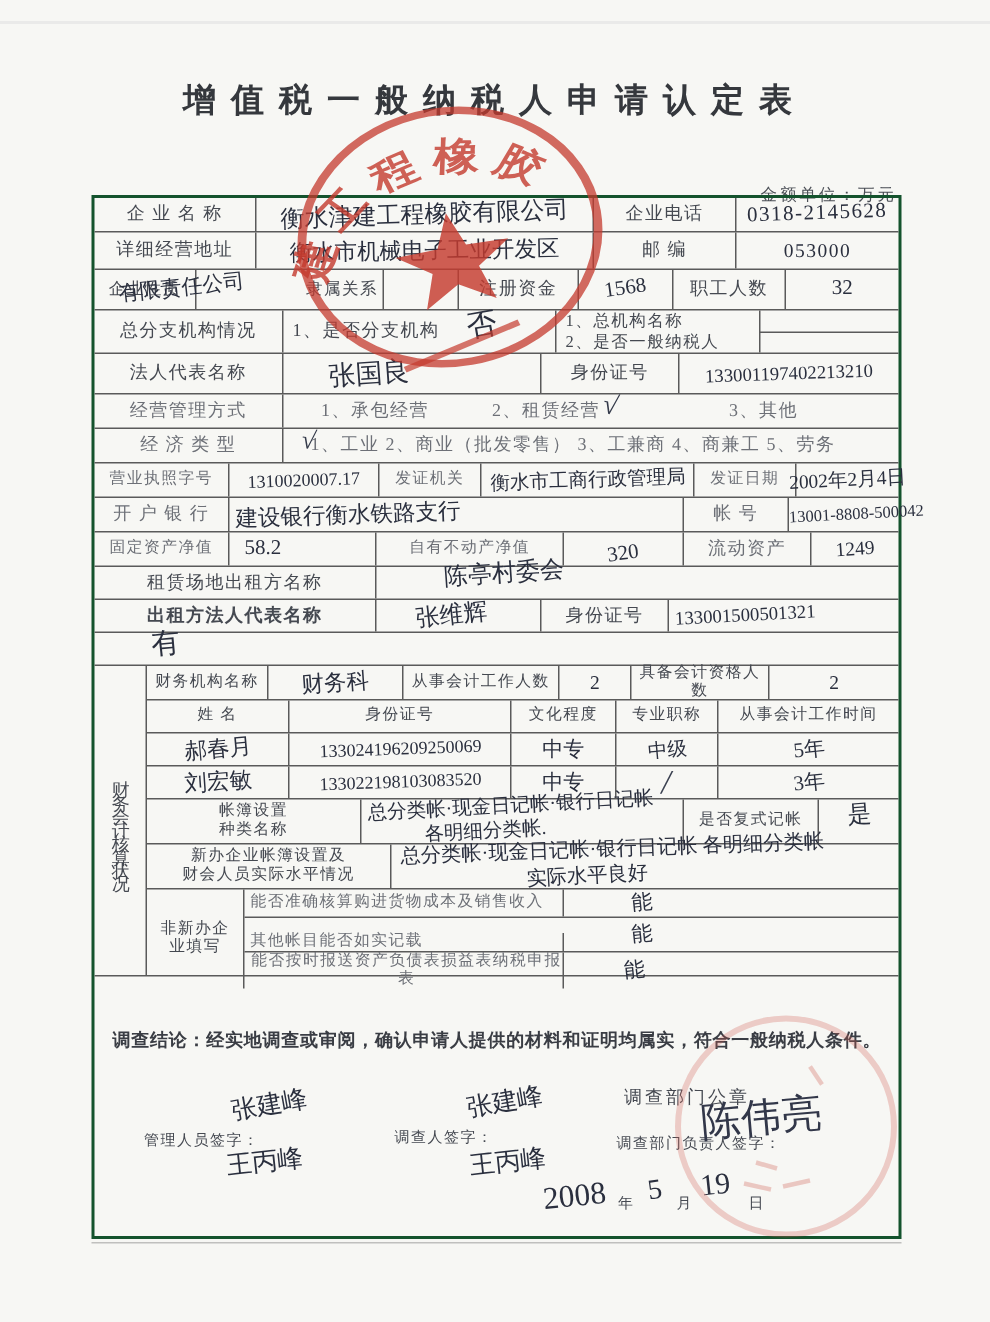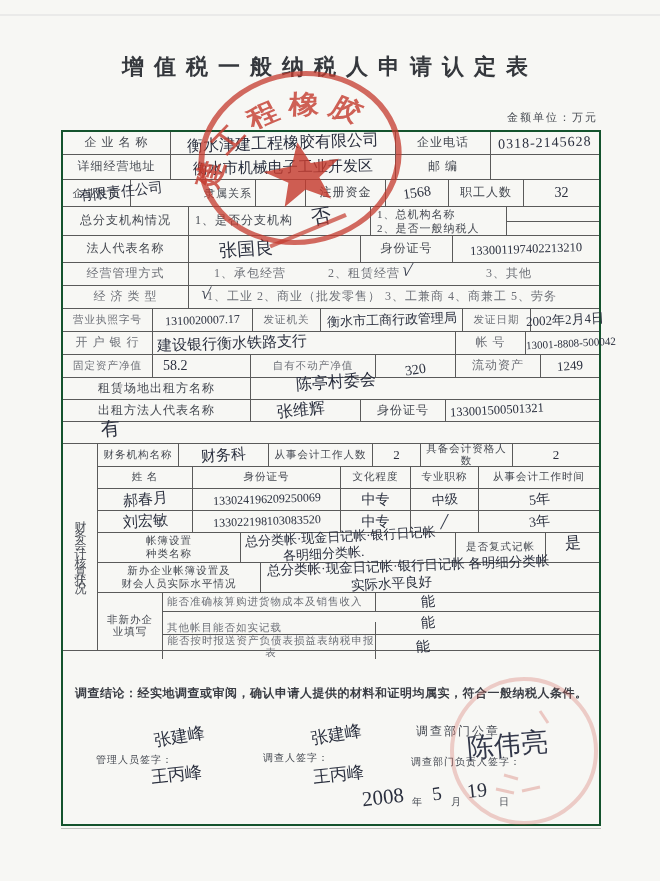--- a/index.html
+++ b/index.html
@@ -6,21 +6,21 @@
   body{
     width:660px;height:881px;position:relative;overflow:hidden;
     background:#f7f7f4;
     font-family:"Liberation Serif","DejaVu Serif",serif;
   }
   .scanline{position:absolute;left:0;width:660px;height:2px;background:rgba(180,180,185,.18);}
   .page-title{
     position:absolute;left:0;top:52px;width:660px;text-align:center;
     font-size:22px;font-weight:bold;letter-spacing:10px;color:#35383d;
   }
-  .unit-note{position:absolute;right:62px;top:110px;font-size:11px;letter-spacing:2px;color:#4a4e55;}
+  .unit-note{position:absolute;right:62px;top:122px;font-size:11px;letter-spacing:2px;color:#4a4e55;}
   .form{
     position:absolute;left:61px;top:130px;width:536px;height:692px;
     border:2px solid #14532d;box-sizing:content-box;background:transparent;
   }
   .row{display:flex;border-bottom:1px solid #5a5a5a;box-sizing:border-box;position:relative;}
   .c{border-right:1px solid #5a5a5a;box-sizing:border-box;display:flex;align-items:center;justify-content:center;position:relative;overflow:visible;}
   .nr{border-right:none;}
   .lab{font-size:12px;color:#454951;letter-spacing:1px;text-align:center;line-height:1.15;}
   .sm{font-size:11px;}
   .xs{font-size:10.5px;}
@@ -69,20 +69,23 @@
   <div class="row" style="height:25px;">
     <div class="c" style="width:108px;">
         <span class="lab">详细经营地址</span>
       </div>
     <div class="c" style="width:225px;">
         <span class="hw" style="font-size:15px;transform:rotate(-1deg);">衡水市机械电子工业开发区</span>
       </div>
     <div class="c" style="width:95px;">
         <span class="lab">邮    编</span>
       </div>
+    <div class="c nr" style="width:108px;">
+        <span class="hw" style="font-size:13px;letter-spacing:1px;">053000</span>
+      </div>
   </div>
 
   <div class="row" style="height:27px;">
     <div class="c" style="width:68px;">
         <span class="lab sm">企业性质</span>
       </div>
     <div class="c" style="width:125px;justify-content:flex-end;padding-right:3px;">
       <span class="hw abs" style="left:-52px;top:3px;font-size:14px;transform:rotate(-6deg);">有限责任公司</span>
       <span class="lab sm">隶属关系</span>
     </div>
@@ -216,21 +219,21 @@
   <div class="row" style="height:22px;">
     <div class="c" style="width:188px;">
         <span class="lab">租赁场地出租方名称</span>
       </div>
     <div class="c nr" style="width:348px;justify-content:flex-start;padding-left:45px;">
         <span class="hw" style="font-size:16px;top:-6px;transform:rotate(-4deg);">陈亭村委会</span>
       </div>
   </div>
 
   <div class="row" style="height:22px;">
-    <div class="c" style="width:188px;">
+    <div class="c" style="width:188px;font-weight:bold;">
         <span class="lab">出租方法人代表名称</span>
       </div>
     <div class="c" style="width:110px;justify-content:flex-start;padding-left:26px;">
         <span class="hw" style="font-size:16px;transform:rotate(-6deg);">张维辉</span>
       </div>
     <div class="c" style="width:85px;">
         <span class="lab">身份证号</span>
       </div>
     <div class="c nr" style="width:153px;justify-content:flex-start;padding-left:4px;">
         <span class="hw" style="font-size:12.5px;transform:rotate(-3deg);">133001500501321</span>

